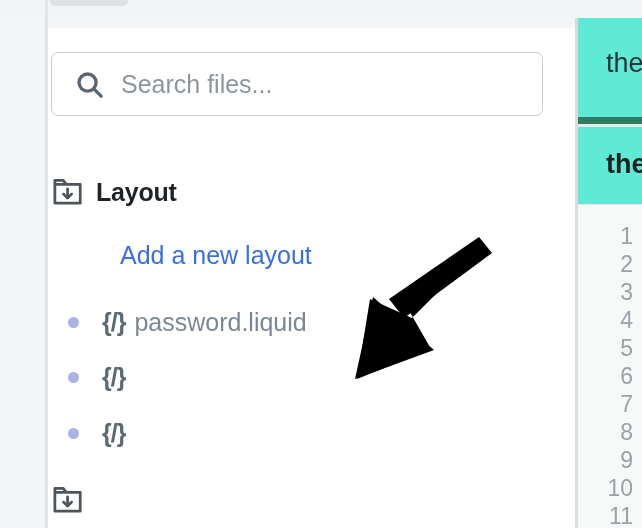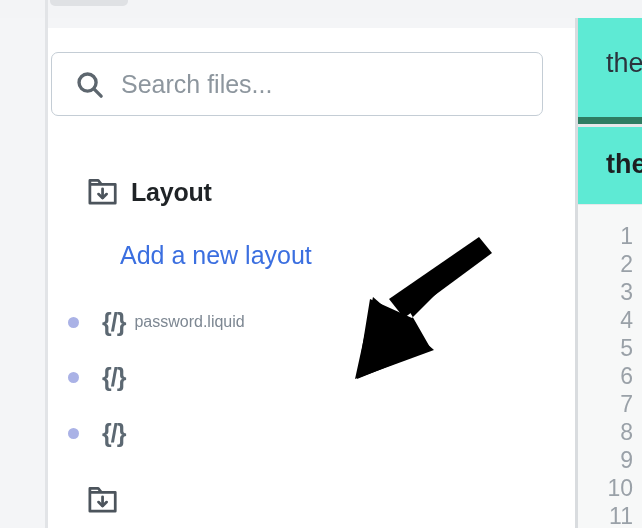--- a/index.html
+++ b/index.html
@@ -51,21 +51,21 @@
   .search-icon { margin-left:22px; display:flex; align-items:center; }
   .search-input {
     border:none; outline:none; background:transparent;
     margin-left:16px; font-size:25px; color:#6b7680;
     font-family:"Liberation Sans", sans-serif; width:380px;
   }
   .search-input::placeholder { color:#8d969e; }
 
   
   .folder-head {
-    position:absolute; left:0; display:flex; align-items:center;margin-left:35px;
+    position:absolute; left:0; display:flex; align-items:center;
   }
   .folder-icon { width:42px; display:flex; justify-content:center; }
   .folder-label {
     font-size:25px; font-weight:bold; color:#1f2326;
     letter-spacing:-0.2px; margin-left:6px;
   }
 
   .add-link {
     position:absolute; left:58px;
     font-size:25px; color:#3b6fe0; cursor:pointer;
@@ -80,21 +80,21 @@
   .file-dot {
     width:11px; height:11px; border-radius:50%;
     background:#aab2e6; margin-left:20px; flex:none;
   }
   .file-type {
     font-size:25px; font-weight:bold; color:#5c6872;
     margin-left:23px; font-family:"Liberation Sans", sans-serif;
     letter-spacing:-1px; flex:none;
   }
   .file-name {
-    font-size:16px; color:#7d8792; margin-left:9px;
+    font-size:25px; color:#7d8792; margin-left:9px;
     white-space:nowrap;
   }
 
   
   .panel-divider {
     position:absolute; left:575px; top:18px; width:3px; height:510px;
     background:#d9dcdf;
   }
   .editor {
     position:absolute; left:578px; top:18px;

